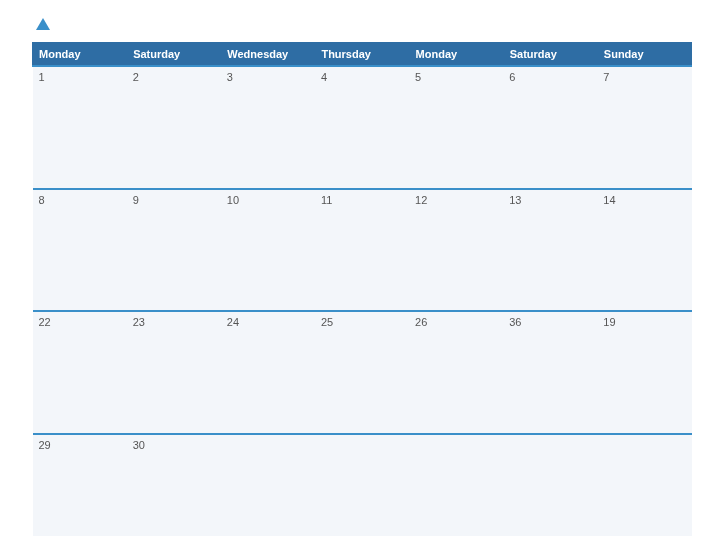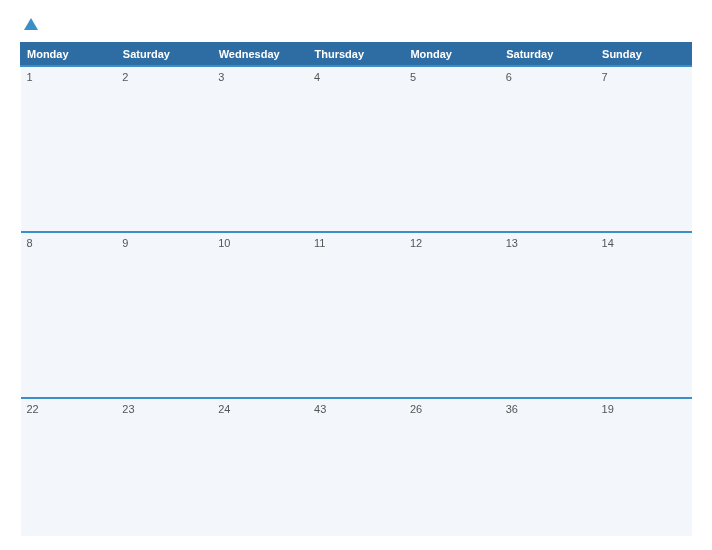--- a/index.html
+++ b/index.html
@@ -7,21 +7,21 @@
       width: 712px;
       height: 550px;
       background: #fff;
       font-family: Arial, sans-serif;
       overflow: hidden;
     }
     .page {
       width: 712px;
       height: 550px;
       background: #fff;
-      padding: 18px 20px 14px 20px;
+      padding: 18px 20px 14px 32px;
       display: flex;
       flex-direction: column;
     }
     
     .header {
       display: flex;
       align-items: center;
       justify-content: space-between;
       margin-bottom: 10px;
     }
@@ -159,20 +159,29 @@
           <td><span class="day-num">10</span></td>
           <td><span class="day-num">11</span></td>
           <td><span class="day-num">12</span></td>
           <td><span class="day-num">13</span></td>
           <td><span class="day-num">14</span></td>
         </tr>
         <tr>
           <td><span class="day-num">22</span></td>
           <td><span class="day-num">23</span></td>
           <td><span class="day-num">24</span></td>
-          <td><span class="day-num">43</span></td>
+          <td><span class="day-num">25</span></td>
           <td><span class="day-num">26</span></td>
           <td><span class="day-num">36</span></td>
           <td><span class="day-num">19</span></td>
+        </tr>
+        <tr>
+          <td><span class="day-num">29</span></td>
+          <td><span class="day-num">30</span></td>
+          <td></td>
+          <td></td>
+          <td></td>
+          <td></td>
+          <td></td>
         </tr>
       </tbody>
   </table>
 </div>
 
 </body></html>

